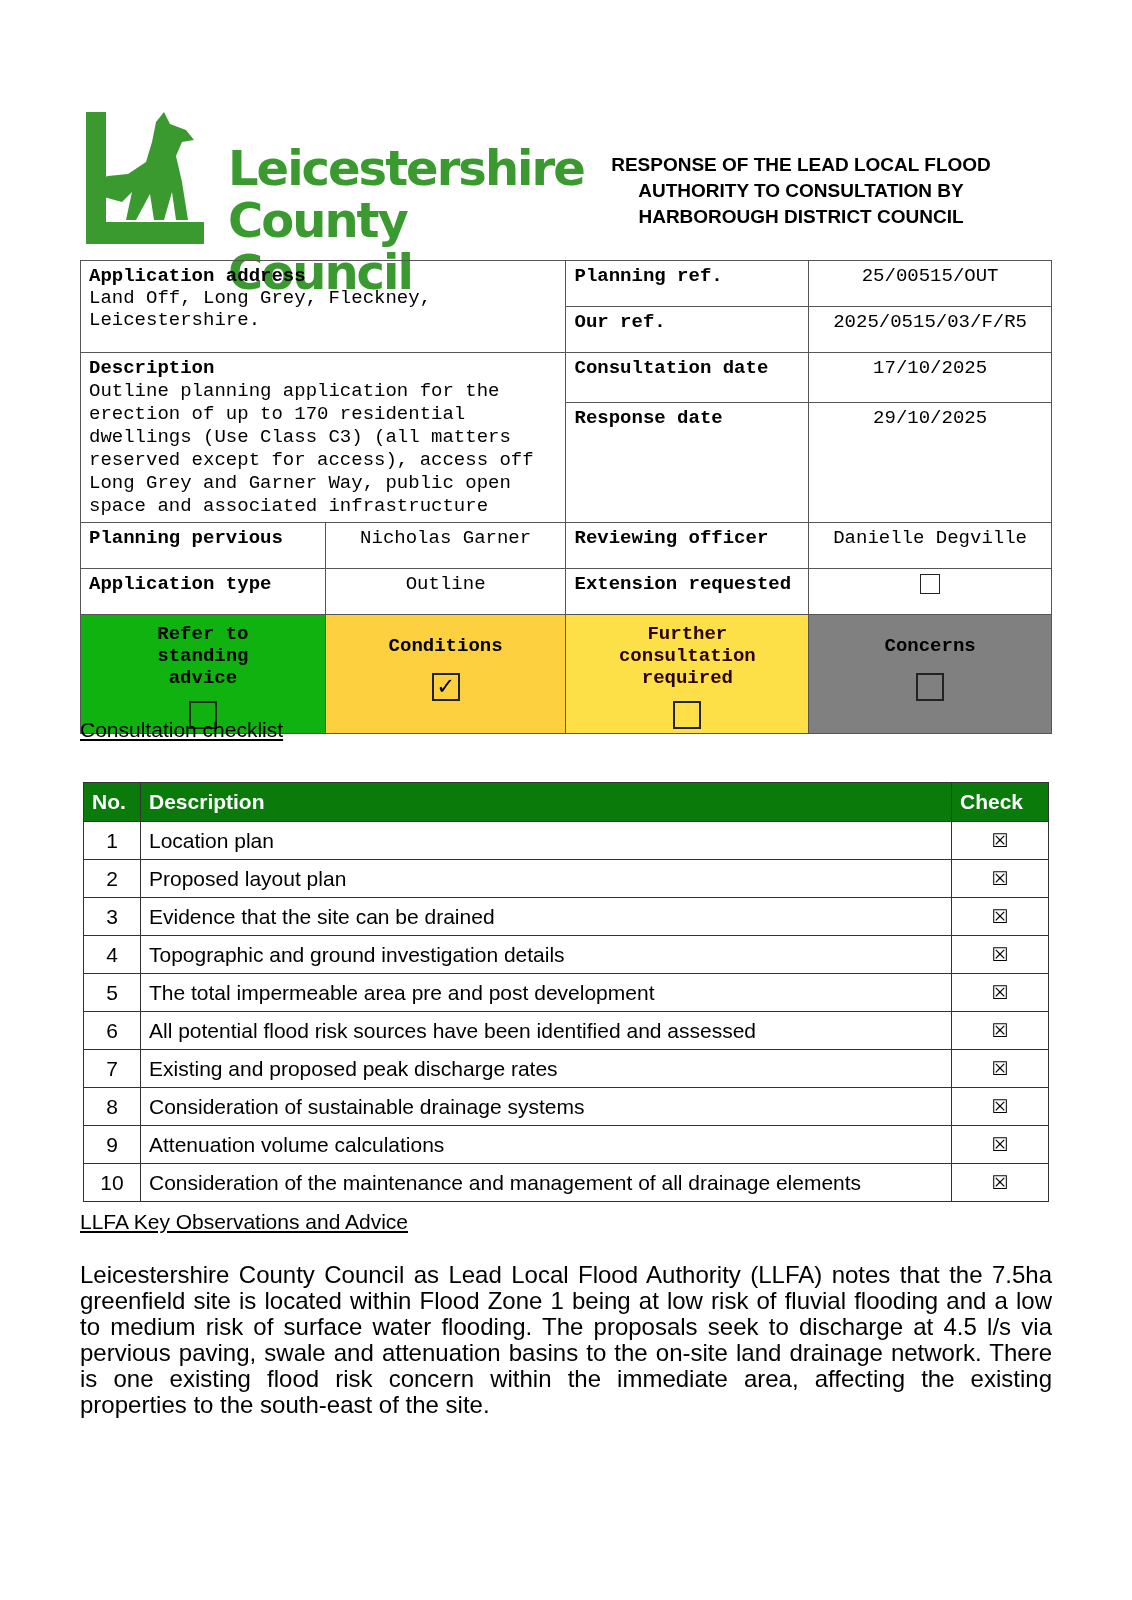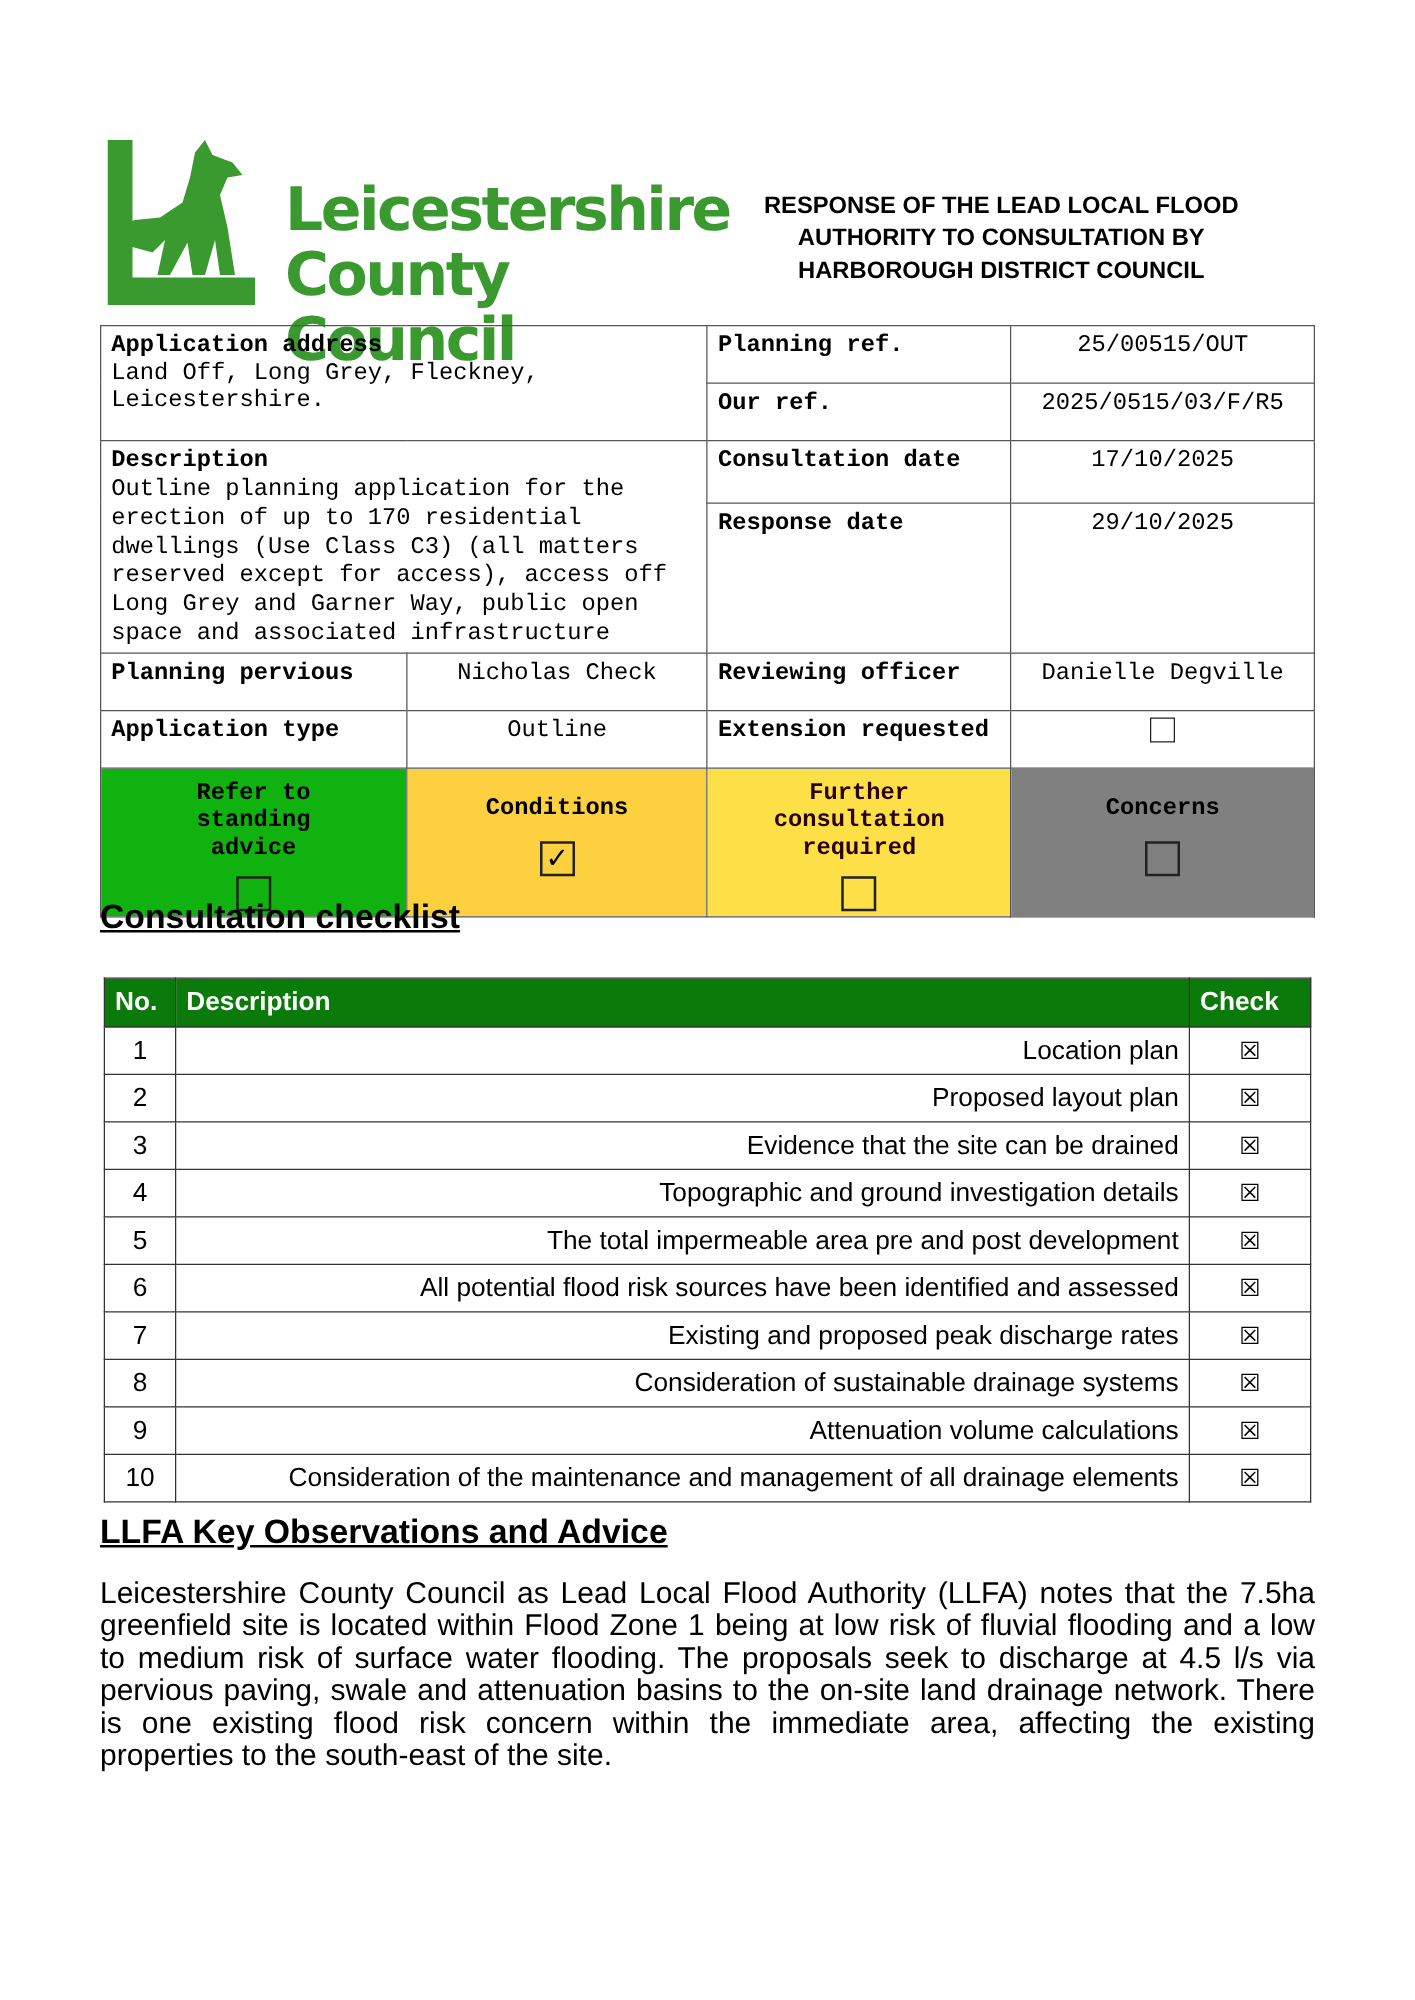--- a/index.html
+++ b/index.html
@@ -7,24 +7,24 @@
   .logo { position:absolute; left:86px; top:112px; width:460px; height:140px; }
   .logo-text { position:absolute; left:142px; top:30px; color:#3a9a2f; font-family:"DejaVu Sans", sans-serif; font-weight:bold; font-size:48px; line-height:52px; letter-spacing:-2px; }
   .title { position:absolute; left:566px; top:152px; width:470px; text-align:center; font-weight:bold; font-size:19px; line-height:26px; }
   table.info { position:absolute; left:80px; top:260px; width:972px; border-collapse:collapse; font-size:19px;font-family:Liberation Mono, monospace; }
   table.info td { border:1.5px solid #555; padding:4px 8px; vertical-align:top; }
   .lbl { font-weight:bold; }
   .val { text-align:center; }
   .cb { display:inline-block; width:18px; height:18px; border:1.5px solid #222; vertical-align:middle; line-height:18px; text-align:center; font-size:20px; }
   .status-cell { height:92px; text-align:center; font-weight:bold; font-size:19px; vertical-align:top !important; padding-top:8px !important; position:relative; }
   .status-cell .box { display:block; margin:12px auto 0; width:24px; height:24px; border:2px solid #222; line-height:24px; font-size:26px; font-weight:normal; }
-  .h-sec { position:absolute; left:80px; font-weight:bold; font-size:27px; text-decoration:underline; }
+  .h-sec { position:absolute; left:80px; font-weight:normal; font-size:21px; text-decoration:underline; }
   table.check { position:absolute; left:83px; top:782px; width:966px; border-collapse:collapse; font-size:21px; }
   table.check th { background:#0a7a0a; color:#fff; text-align:left; padding:4px 8px; font-size:21px; border:1.5px solid #333; height:30px; }
-  table.check td { border:1.5px solid #333; padding:4px 8px; height:29px;text-align:right; }
+  table.check td { border:1.5px solid #333; padding:4px 8px; height:29px; }
   table.check td.no { text-align:center; width:40px; }
   table.check td.ck { text-align:center; width:80px; font-size:19px; }
   .para { position:absolute; left:80px; top:1262px; width:972px; font-size:24px; line-height:26px; text-align:justify; }
 </style>
 </head>
 <body>
 
 <div class="logo">
   <svg width="125" height="132" viewBox="0 0 125 132" style="position:absolute;left:0;top:0;">
     <path fill="#3a9a2f" d="M0 0 H20 V110 H118 V132 H0 Z"></path>
@@ -69,21 +69,21 @@
     </td>
     <td class="lbl">Consultation date</td>
     <td class="val">17/10/2025</td>
   </tr>
   <tr style="height:110px">
     <td class="lbl">Response date</td>
     <td class="val">29/10/2025</td>
   </tr>
   <tr style="height:46px">
     <td class="lbl">Planning pervious</td>
-    <td class="val">Nicholas Check</td>
+    <td class="val">Nicholas Garner</td>
     <td class="lbl">Reviewing officer</td>
     <td class="val">Danielle Degville</td>
   </tr>
   <tr style="height:46px">
     <td class="lbl">Application type</td>
     <td class="val">Outline</td>
     <td class="lbl">Extension requested</td>
     <td class="val"><span class="cb"></span></td>
   </tr>
   <tr>

